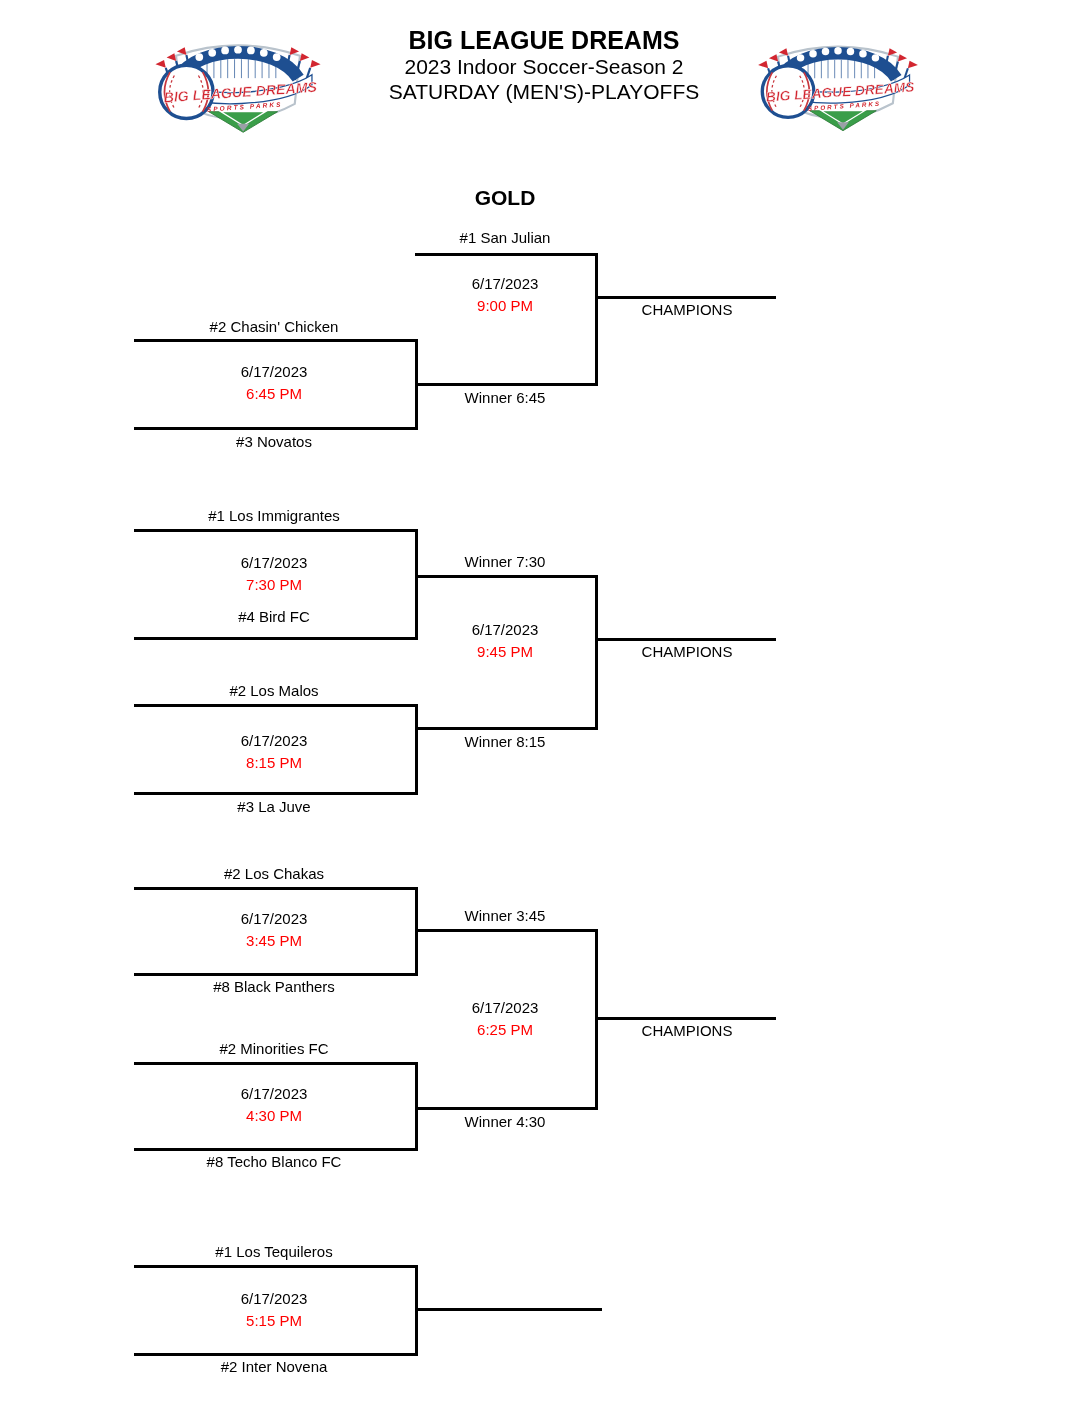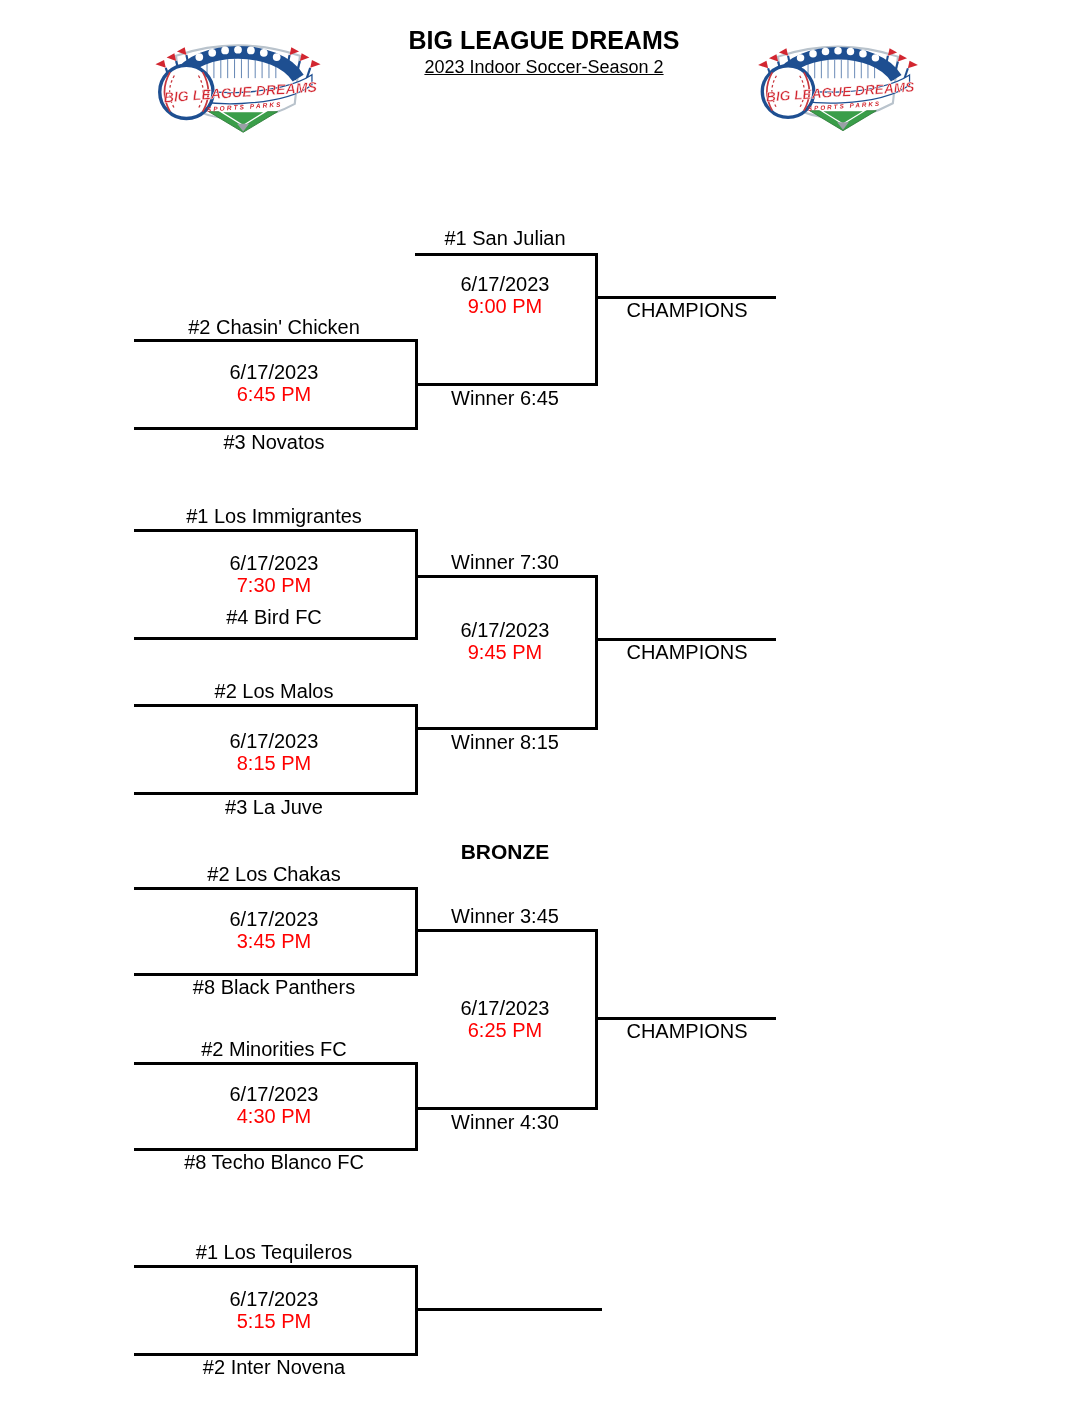--- a/index.html
+++ b/index.html
@@ -3,24 +3,24 @@
 <meta charset="utf-8">
 <style>
   html,body { margin:0; padding:0; background:#ffffff; }
   .page {
     position:relative; width:1088px; height:1408px; margin:0 auto;
     background:#ffffff; color:#000;
     font-family:"Liberation Sans", sans-serif; overflow:hidden;
   }
   .hdr { position:absolute; left:0; width:1088px; text-align:center; white-space:nowrap; }
   .h1  { font-size:25px; font-weight:bold; line-height:26px; }
-  .h2  { font-size:18px; line-height:24px;text-decoration:underline; }
+  .h2  { font-size:21px; line-height:24px; }
   .logo { position:absolute; }
   .t {
-    position:absolute; text-align:center; font-size:20px; line-height:20px;
+    position:absolute; text-align:center; font-size:15px; line-height:20px;
     white-space:nowrap;
   }
   .sec { font-size:21px; line-height:22px; font-weight:bold; }
   .cx1 { left:124px; width:300px; }   
   .cx2 { left:355px; width:300px; }   
   .cx3 { left:587px; width:200px; }   
   .red { color:#ff0000; }
   .line { position:absolute; background:#000; }
   .box {
     position:absolute; box-sizing:border-box;
@@ -137,21 +137,23 @@
     <path d="M54 55 Q65 74 54 93" fill="none" stroke="#c8363d" stroke-width="1.5" stroke-dasharray="3 3"></path>
     <path d="M66 97 L146 97 L106 121 Z" fill="#3a9e49" stroke="#2d7a38" stroke-width="1"></path>
     <path d="M80 97 L132 97 L106 113 Z" fill="none" stroke="#ffffff" stroke-width="1.5"></path>
     <path d="M99 111 L113 111 L106 120 Z" fill="#9aa0a6"></path>
     <text x="103" y="80" text-anchor="middle" font-family="Liberation Sans, sans-serif" font-size="16.5" font-weight="bold" font-style="italic" fill="#d22630" stroke="#ffffff" stroke-width="0.5" transform="rotate(-4 103 80)">BIG LEAGUE DREAMS</text>
     <text x="108" y="94" text-anchor="middle" font-family="Liberation Sans, sans-serif" font-size="7.5" font-weight="bold" font-style="italic" letter-spacing="2.5" fill="#d22630" transform="rotate(-4 108 94)">SPORTS PARKS</text>
   </svg>
 
   <div class="hdr h1" style="top:27px">BIG LEAGUE DREAMS</div>
   <div class="hdr h2" style="top:55px">2023 Indoor Soccer-Season 2</div>
-
+  <div class="hdr h2" style="top:80px">SATURDAY (MEN'S)-PLAYOFFS</div>
+
+  <div class="t sec cx2" style="top:187px">GOLD</div>
 
   <div class="t cx2" style="top:228px">#1 San Julian</div>
   <div class="box" style="left:415px;top:253px;width:183px;height:133px"></div>
   <div class="t cx2" style="top:274px">6/17/2023</div>
   <div class="t cx2 red" style="top:296px">9:00 PM</div>
   <div class="line" style="left:598px;top:296px;width:178px;height:3px"></div>
   <div class="t cx3" style="top:300px">CHAMPIONS</div>
   <div class="t cx2" style="top:388px">Winner 6:45</div>
 
   <div class="t cx1" style="top:317px">#2 Chasin' Chicken</div>
@@ -174,21 +176,20 @@
   <div class="t cx1" style="top:797px">#3 La Juve</div>
 
   <div class="t cx2" style="top:552px">Winner 7:30</div>
   <div class="box" style="left:415px;top:575px;width:183px;height:155px"></div>
   <div class="t cx2" style="top:620px">6/17/2023</div>
   <div class="t cx2 red" style="top:642px">9:45 PM</div>
   <div class="t cx2" style="top:732px">Winner 8:15</div>
   <div class="line" style="left:598px;top:638px;width:178px;height:3px"></div>
   <div class="t cx3" style="top:642px">CHAMPIONS</div>
 
-  <div class="t sec cx2" style="top:841px">BRONZE</div>
 
   <div class="t cx1" style="top:864px">#2 Los Chakas</div>
   <div class="box" style="left:134px;top:887px;width:284px;height:89px"></div>
   <div class="t cx1" style="top:909px">6/17/2023</div>
   <div class="t cx1 red" style="top:931px">3:45 PM</div>
   <div class="t cx1" style="top:977px">#8 Black Panthers</div>
 
   <div class="t cx1" style="top:1039px">#2 Minorities FC</div>
   <div class="box" style="left:134px;top:1062px;width:284px;height:89px"></div>
   <div class="t cx1" style="top:1084px">6/17/2023</div>

